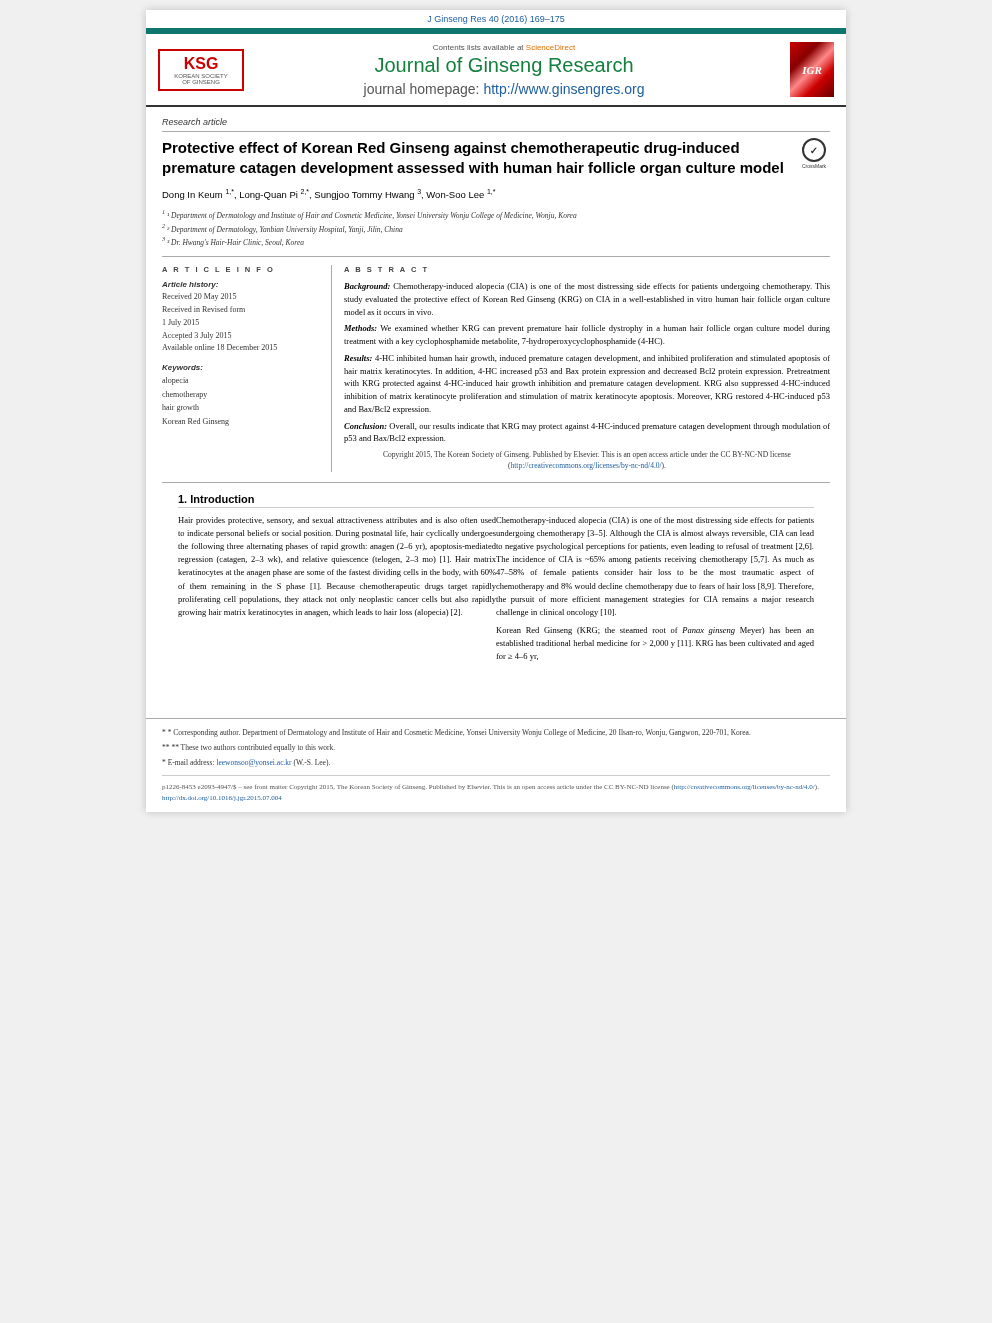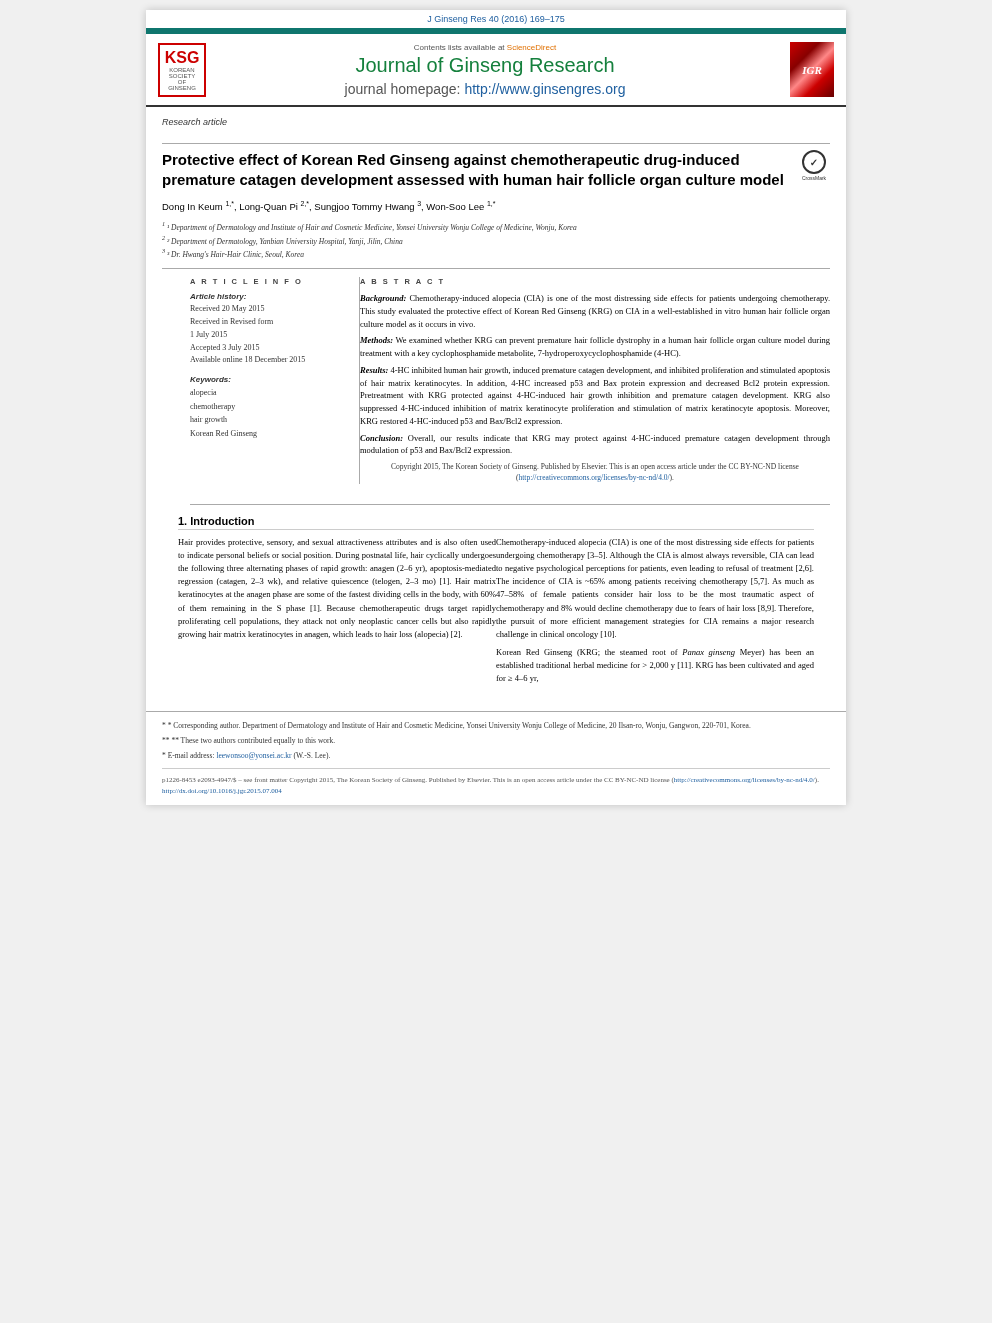--- a/index.html
+++ b/index.html
@@ -26,21 +26,21 @@
       padding: 4px 0;
       font-family: Arial, sans-serif;
     }
     .journal-header {
       display: flex;
       align-items: center;
       padding: 8px 12px;
       border-bottom: 2px solid #333;
     }
     .logo-left {
-      width: 48px;
+      width: 86px;
       flex-shrink: 0;
     }
     .logo-ksg {
       border: 2px solid #c00;
       padding: 4px;
       text-align: center;
       font-family: Arial, sans-serif;
     }
     .logo-ksg .ksg-text {
       font-size: 16px;
@@ -106,21 +106,21 @@
     }
     .content-area {
       padding: 10px 16px;
     }
     .article-label {
       font-size: 9px;
       font-family: Arial, sans-serif;
       font-style: italic;
       color: #333;
       border-bottom: 1px solid #aaa;
-      padding-bottom: 16px;
+      padding-bottom: 4px;
       margin-bottom: 6px;
     }
     .article-title-row {
       display: flex;
       align-items: flex-start;
       margin-bottom: 8px;
     }
     .article-title {
       font-size: 15px;
       font-family: Arial, sans-serif;
@@ -169,24 +169,24 @@
       font-size: 7.5px;
       font-style: italic;
       color: #333;
       line-height: 1.5;
       margin-bottom: 8px;
       border-bottom: 1px solid #aaa;
       padding-bottom: 8px;
     }
     .two-col {
       display: flex;
+      gap: 12px;
       border-bottom: 1px solid #aaa;
-      padding-bottom: 20px;
+      padding-bottom: 10px;
       margin-bottom: 10px;
-      margin-left: 28px;
     }
     .col-left {
       width: 170px;
       flex-shrink: 0;
       border-right: 1px solid #aaa;
       padding-right: 10px;
     }
     .col-right {
       flex: 1;
     }
@@ -276,20 +276,21 @@
     .main-col p {
       margin-bottom: 5px;
     }
     .italic { font-style: italic; }
     .footer-section {
       border-top: 1px solid #aaa;
       padding: 8px 16px;
       font-size: 7.5px;
       line-height: 1.6;
       color: #333;
+      margin-top: 29px;
     }
     .footer-section a {
       color: #2060a0;
       text-decoration: none;
     }
     .footer-footnote {
       margin-bottom: 3px;
     }
     .footer-pii {
       font-size: 7px;

